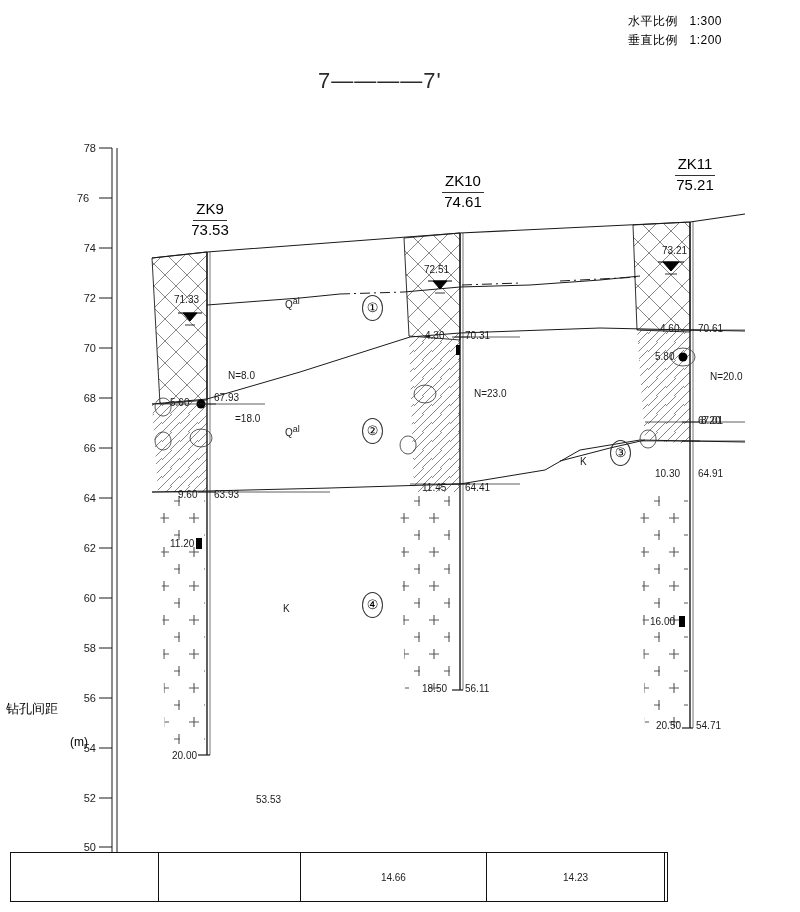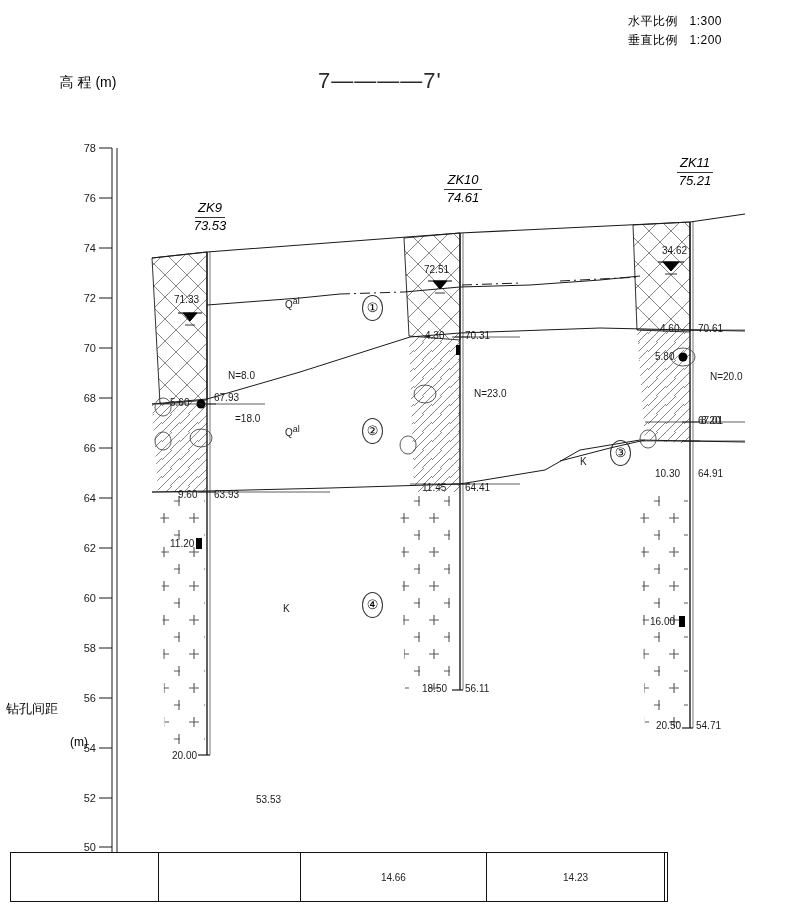--- a/index.html
+++ b/index.html
@@ -4,21 +4,21 @@
 <style>
   html,body{margin:0;padding:0;background:#fff;}
   body{width:800px;height:912px;position:relative;font-family:"Liberation Sans",sans-serif;color:#000;overflow:hidden;}
   .abs{position:absolute;}
   .txt{font-size:11px;line-height:1.15;white-space:nowrap;color:#1a1a1a;}
   .tiny{font-size:9px;}
   .sm{font-size:10px;}
   .scale-box{top:12px;left:628px;font-size:12px;line-height:1.55;letter-spacing:.5px;}
   .yaxis-title{top:72px;left:18px;text-align:center;width:140px;font-size:14px;line-height:1.5;}
   .section-title{top:68px;left:318px;font-size:22px;letter-spacing:1px;color:#2a2a2a;}
-  .bh-head{text-align:center;font-size:13px;line-height:1.25;font-style:italic;}
+  .bh-head{text-align:center;font-size:15px;line-height:1.25;}
   .bh-head .code{border-bottom:1px solid #333;padding:0 3px 1px 3px;display:inline-block;}
   .bh-spacing-title{top:700px;left:6px;font-size:13px;}
   .bh-spacing-unit{top:735px;left:70px;font-size:12px;}
   svg{position:absolute;top:0;left:0;}
   .tick-lbl{font-size:11px;color:#222;text-align:right;width:26px;}
   table.spacing{position:absolute;left:10px;top:852px;width:658px;height:50px;border-collapse:collapse;}
   table.spacing td{border:1px solid #111;font-size:10px;text-align:center;color:#222;}
   .layernum{font-size:15px;}
   .circ{display:inline-block;border:1px solid #333;border-radius:50%;width:19px;height:24px;line-height:23px;text-align:center;font-size:13px;}
 </style>
@@ -30,21 +30,20 @@
     <span>水平比例</span>
     &nbsp;&nbsp;<span>1:300</span>
   </div>
   <div>
     <span>垂直比例</span>
     &nbsp;&nbsp;<span>1:200</span>
   </div>
 </div>
 
 <div class="abs yaxis-title">
-  <div>高 程 (m)</div>
 </div>
 
 <div class="abs section-title">7————7'</div>
 
 <div class="abs bh-spacing-title">钻孔间距</div>
 <div class="abs bh-spacing-unit">(m)</div>
 
 <svg width="800" height="912">
   <defs>
 
@@ -197,21 +196,21 @@
 <div class="abs bh-head" style="top:172px;left:418px;width:90px;">
   <div class="code">ZK10</div>
   <div>74.61</div>
 </div>
 <div class="abs bh-head" style="top:155px;left:650px;width:90px;">
   <div class="code">ZK11</div>
   <div>75.21</div>
 </div>
 
 <div class="abs tick-lbl" style="top:142px;left:70px;">78</div>
-<div class="abs tick-lbl" style="top:192px;left:70px;">76</div>
+<div class="abs tick-lbl" style="top:192px;left:70px;text-align:center;">76</div>
 <div class="abs tick-lbl" style="top:242px;left:70px;">74</div>
 <div class="abs tick-lbl" style="top:292px;left:70px;">72</div>
 <div class="abs tick-lbl" style="top:342px;left:70px;">70</div>
 <div class="abs tick-lbl" style="top:392px;left:70px;">68</div>
 <div class="abs tick-lbl" style="top:442px;left:70px;">66</div>
 <div class="abs tick-lbl" style="top:492px;left:70px;">64</div>
 <div class="abs tick-lbl" style="top:542px;left:70px;">62</div>
 <div class="abs tick-lbl" style="top:592px;left:70px;">60</div>
 <div class="abs tick-lbl" style="top:642px;left:70px;">58</div>
 <div class="abs tick-lbl" style="top:692px;left:70px;">56</div>
@@ -232,21 +231,21 @@
 
 <div class="abs txt sm" style="top:264px;left:424px;">72.51</div>
 <div class="abs txt sm" style="top:330px;left:425px;">4.30</div>
 <div class="abs txt sm" style="top:330px;left:465px;">70.31</div>
 <div class="abs txt sm" style="top:482px;left:422px;">11.45</div>
 <div class="abs txt sm" style="top:482px;left:465px;">64.41</div>
 <div class="abs txt sm" style="top:683px;left:422px;">18.50</div>
 <div class="abs txt sm" style="top:683px;left:465px;">56.11</div>
 <div class="abs txt sm" style="top:388px;left:474px;">N=23.0</div>
 
-<div class="abs txt sm" style="top:245px;left:662px;">34.62</div>
+<div class="abs txt sm" style="top:245px;left:662px;">73.21</div>
 <div class="abs txt sm" style="top:323px;left:660px;">4.60</div>
 <div class="abs txt sm" style="top:323px;left:698px;">70.61</div>
 <div class="abs txt sm" style="top:351px;left:655px;">5.80</div>
 <div class="abs txt sm" style="top:415px;left:684px;padding-left:17px;">8.20</div>
 <div class="abs txt sm" style="top:415px;left:698px;">67.01</div>
 <div class="abs txt sm" style="top:468px;left:655px;">10.30</div>
 <div class="abs txt sm" style="top:468px;left:698px;">64.91</div>
 <div class="abs txt sm" style="top:616px;left:650px;">16.00</div>
 <div class="abs txt sm" style="top:720px;left:656px;">20.50</div>
 <div class="abs txt sm" style="top:720px;left:696px;">54.71</div>

